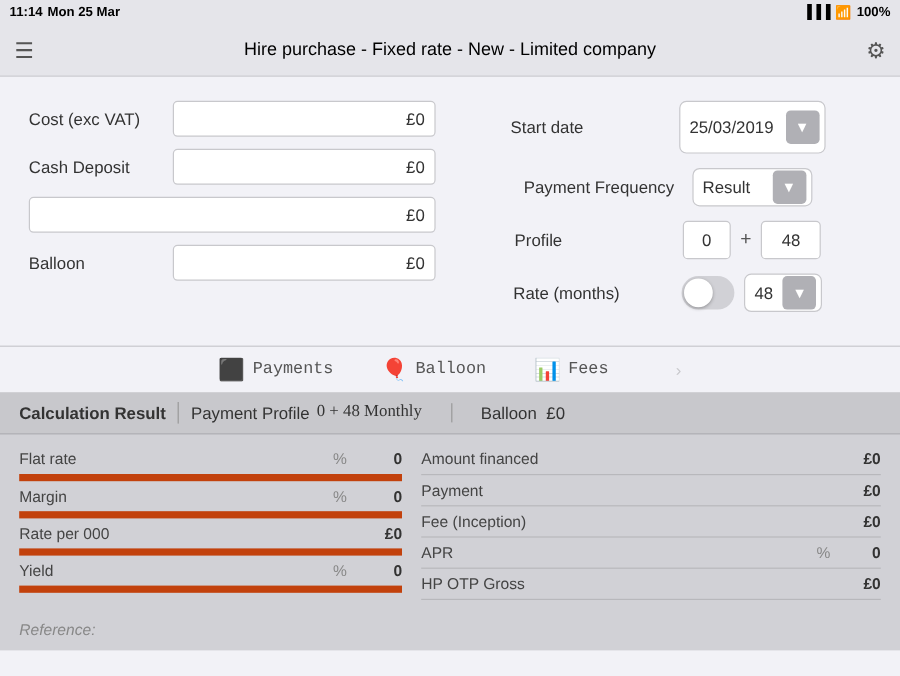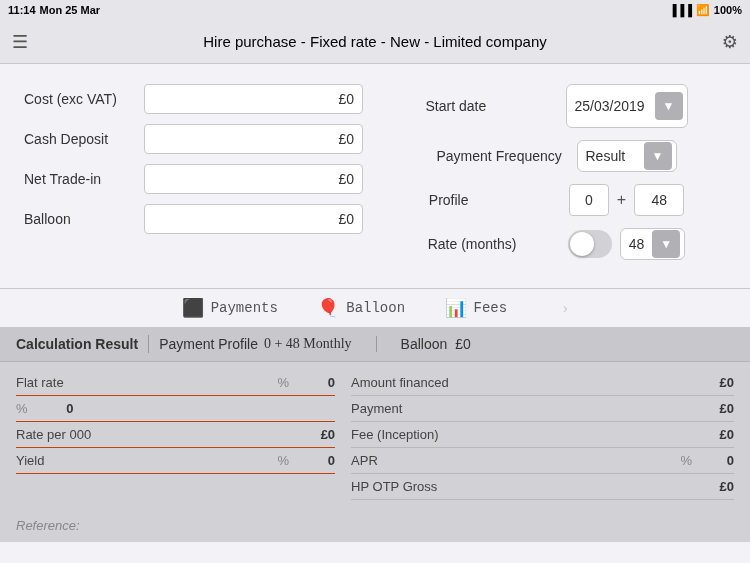--- a/index.html
+++ b/index.html
@@ -250,21 +250,21 @@
       padding: 8px 16px;
       gap: 16px;
     }
 
     
     .result-left { flex: 1; }
     .result-table-row {
       display: flex;
       align-items: center;
       padding: 5px 0;
-      border-bottom: 1px solid #c2410c;
+      border-bottom: 6px solid #c2410c;
     }
     .result-row-label { font-size: 13px; color: #444; flex: 1; }
     .result-row-pct { font-size: 13px; color: #888; margin-right: 16px; }
     .result-row-value { font-size: 13px; color: #333; font-weight: 600; text-align: right; min-width: 30px; }
     .result-row-value.bold { font-weight: 700; }
 
     
     .result-right { flex: 1.2; }
     .result-right-row {
       display: flex;
@@ -308,21 +308,20 @@
   <div class="left-form">
     <div class="form-row">
       <span class="form-label">Cost (exc VAT)</span>
       <input class="form-input" value="£0" type="text" style="">
     </div>
     <div class="form-row">
       <span class="form-label">Cash Deposit</span>
       <input class="form-input" value="£0" type="text" style="">
     </div>
     <div class="form-row">
-      <span class="form-label">Net Trade-in</span>
       <input class="form-input" value="£0" type="text" style="">
     </div>
     <div class="form-row">
       <span class="form-label">Balloon</span>
       <input class="form-input" value="£0" type="text" style="">
     </div>
   </div>
 
   <div class="right-form">
 
@@ -399,20 +398,21 @@
 
   <div class="result-body">
 
     <div class="result-left">
       <div class="result-table-row">
         <span class="result-row-label">Flat rate</span>
         <span class="result-row-pct">%</span>
         <span class="result-row-value">0</span>
       </div>
       <div class="result-table-row">
+        <span class="result-row-label">Margin</span>
         <span class="result-row-pct">%</span>
         <span class="result-row-value">0</span>
       </div>
       <div class="result-table-row">
         <span class="result-row-label">Rate per 000</span>
         <span class="result-row-pct"></span>
         <span class="result-row-value bold">£0</span>
       </div>
       <div class="result-table-row">
         <span class="result-row-label">Yield</span>

